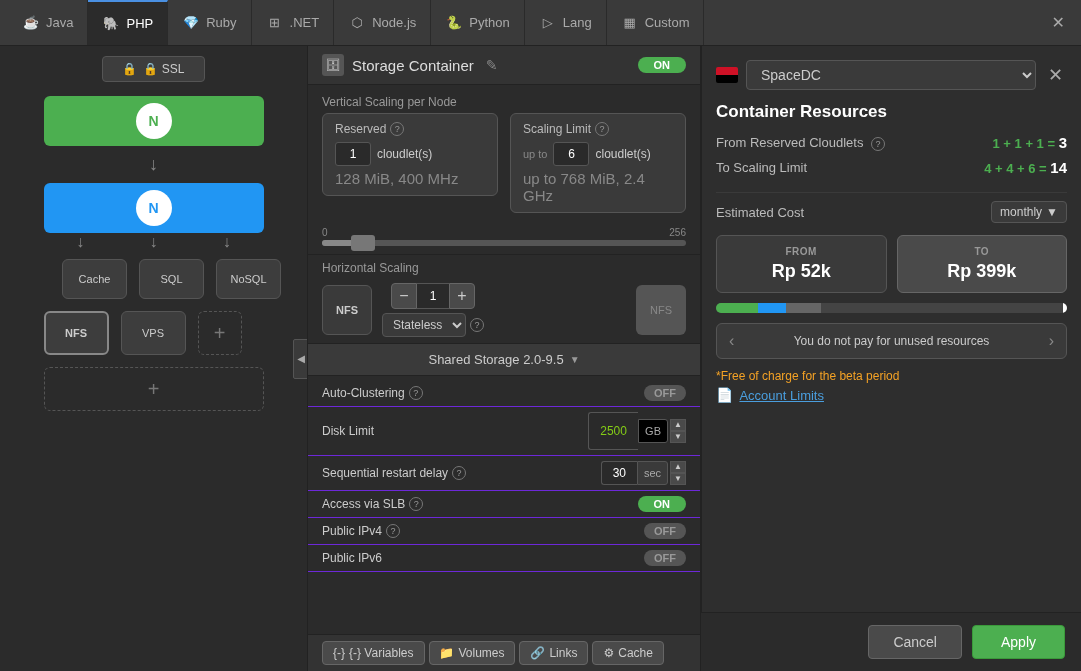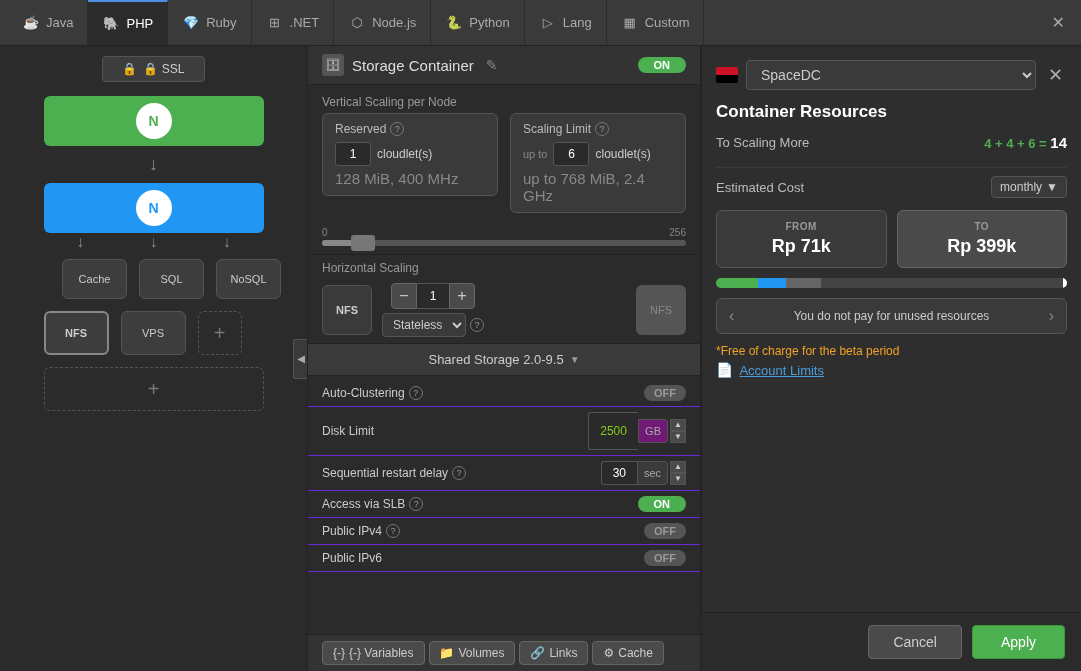--- a/index.html
+++ b/index.html
@@ -588,21 +588,21 @@
       border-radius: 3px 0 0 3px;
       color: #84cc16;
       width: 50px;
       height: 36px;
       text-align: center;
       font-size: 12px;
       padding: 18px 4px;
     }
 
     .disk-unit {
-      background: #701a75;
+      background: #000000;
       border: 1px solid #555;
       border-radius: 0 3px 3px 0;
       color: #aaa;
       height: 24px;
       padding: 0 6px;
       display: flex;
       align-items: center;
       font-size: 11px;
     }
 
@@ -1229,43 +1229,53 @@
     <div class="right-panel-header">
       <div class="spacedc-flag"></div>
       <select class="spacedc-select">
         <option>SpaceDC</option>
       </select>
       <button class="close-btn">✕</button>
     </div>
 
     <div class="resources-title">Container Resources</div>
 
-
     <div class="resource-row">
-      <span class="resource-row-label">To Scaling More</span>
+      <span class="resource-row-label">
+        <span>From Reserved Cloudlets</span>
+        <span class="help-icon" style="margin-left:4px">?</span>
+      </span>
+      <span class="resource-row-values">
+        <span class="green-val">1 + 1 + 1 = </span>
+        <span class="white-bold">3</span>
+      </span>
+    </div>
+
+    <div class="resource-row">
+      <span class="resource-row-label">To Scaling Limit</span>
       <span class="resource-row-values">
         <span class="green-val">4 + 4 + 6 = </span>
         <span class="white-bold">14</span>
       </span>
     </div>
 
     <hr class="divider">
 
     <div class="estimated-row">
       <span class="estimated-label">Estimated Cost</span>
       <div class="monthly-dropdown">
         <span>monthly</span>
         <span>▼</span>
       </div>
     </div>
 
     <div class="cost-cards">
       <div class="cost-card">
         <div class="cost-card-label">FROM</div>
-        <div class="cost-card-value">Rp 71k</div>
+        <div class="cost-card-value">Rp 52k</div>
       </div>
       <div class="cost-card right-card">
         <div class="cost-card-label">TO</div>
         <div class="cost-card-value">Rp 399k</div>
       </div>
     </div>
 
     <div class="usage-bar-container">
       <div class="usage-bar">
         <div class="usage-bar-green"></div>

